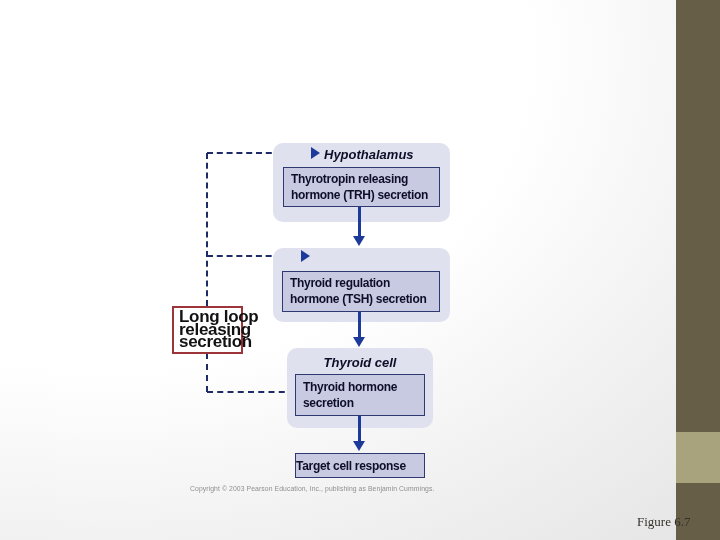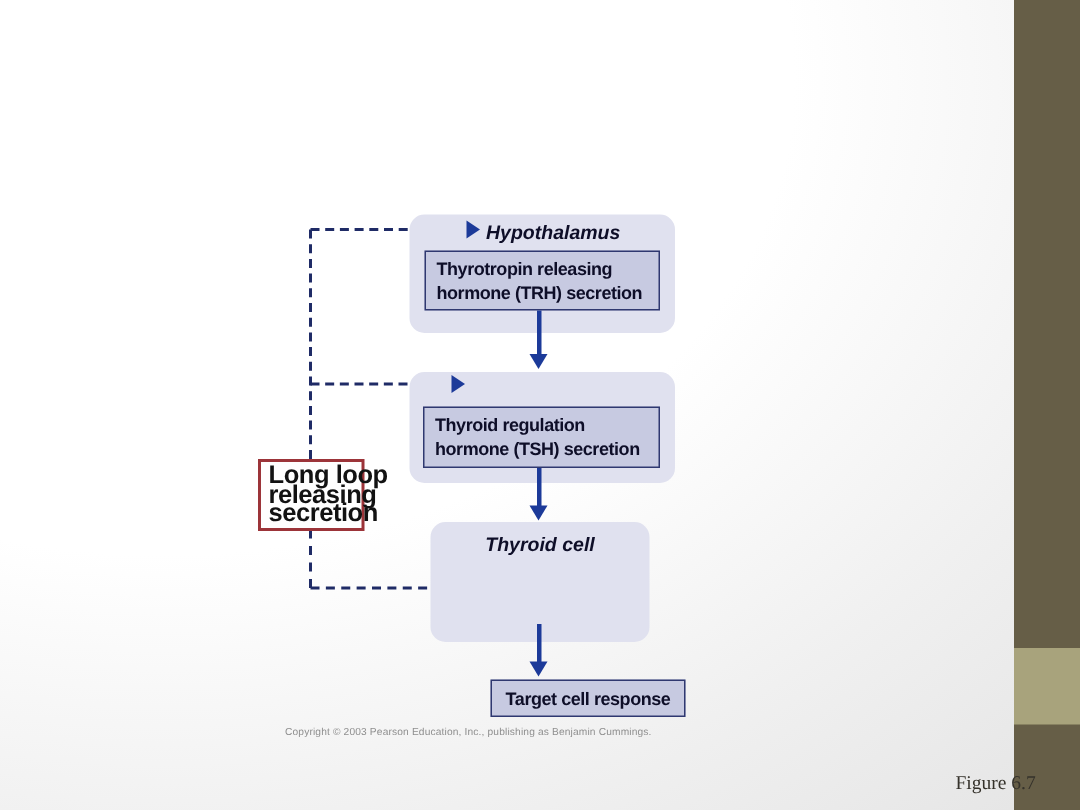--- a/index.html
+++ b/index.html
@@ -39,21 +39,21 @@
   .dbox{
     position:absolute;
     background:var(--box_fill,#C7CAE1);
     border:1.5px solid var(--box_border,#2F3870);
     color:var(--diagram_text,#0E0E28);
     font-size:12px;font-weight:bold;line-height:16px;
     letter-spacing:-0.3px;white-space:nowrap;
     box-sizing:border-box;
   }
   .dbox .ln{padding-left:7px;}
-  .target-box{display:flex;align-items:center;justify-content:center;margin-left:32px;}
+  .target-box{display:flex;align-items:center;justify-content:flex-start;}
   .pointer{
     position:absolute;width:0;height:0;
     border-top:6px solid transparent;border-bottom:6px solid transparent;
     border-left:9px solid var(--arrow_blue,#1C3A99);
   }
   .hdash{position:absolute;height:0;border-top:2px dashed var(--dashed_navy,#1F2B66);}
   .vdash{position:absolute;width:0;border-left:2px dashed var(--dashed_navy,#1F2B66);}
   .aline{position:absolute;width:3px;background:var(--arrow_blue,#1C3A99);}
   .ahead{
     position:absolute;width:0;height:0;
@@ -111,20 +111,24 @@
   <div class="pointer" style="left:301px;top:250px;"></div>
   <div class="dbox" style="left:282px;top:271px;width:158px;height:41px;padding-top:3px;">
     <div class="ln">Thyroid regulation</div>
     <div class="ln">hormone (TSH) secretion</div>
   </div>
   <div class="aline" style="left:358px;top:312px;height:26px;"></div>
   <div class="ahead" style="left:353px;top:337px;"></div>
 
   <div class="panel" style="left:287px;top:348px;width:146px;height:80px;"></div>
   <div class="heading" style="left:287px;top:355px;width:146px;text-align:center;">Thyroid cell</div>
+  <div class="dbox" style="left:295px;top:374px;width:130px;height:42px;padding-top:4px;">
+    <div class="ln">Thyroid hormone</div>
+    <div class="ln">secretion</div>
+  </div>
   <div class="aline" style="left:358px;top:416px;height:26px;"></div>
   <div class="ahead" style="left:353px;top:441px;"></div>
 
   <div class="dbox target-box" style="left:295px;top:453px;width:130px;height:25px;">
     <span>Target cell response</span>
   </div>
 
   <div class="feedback-box">
     <div>Long loop</div>
     <div>releasing</div>

